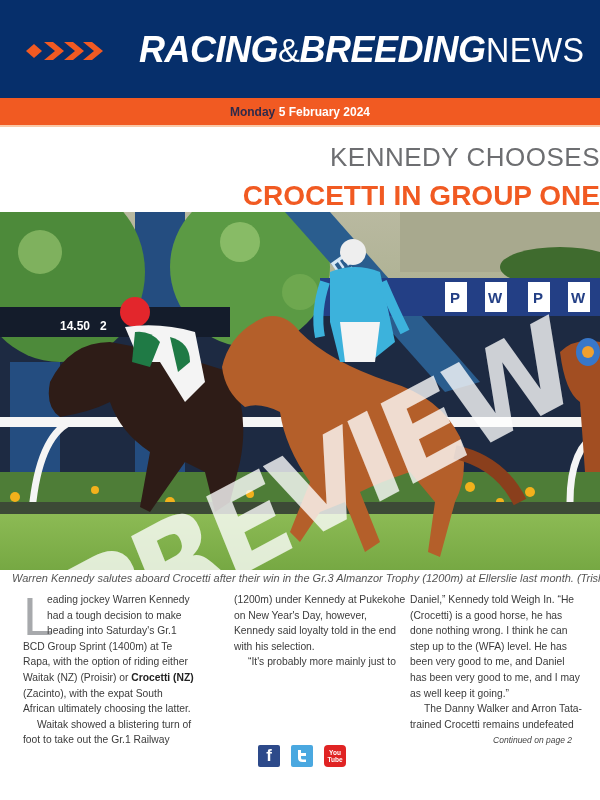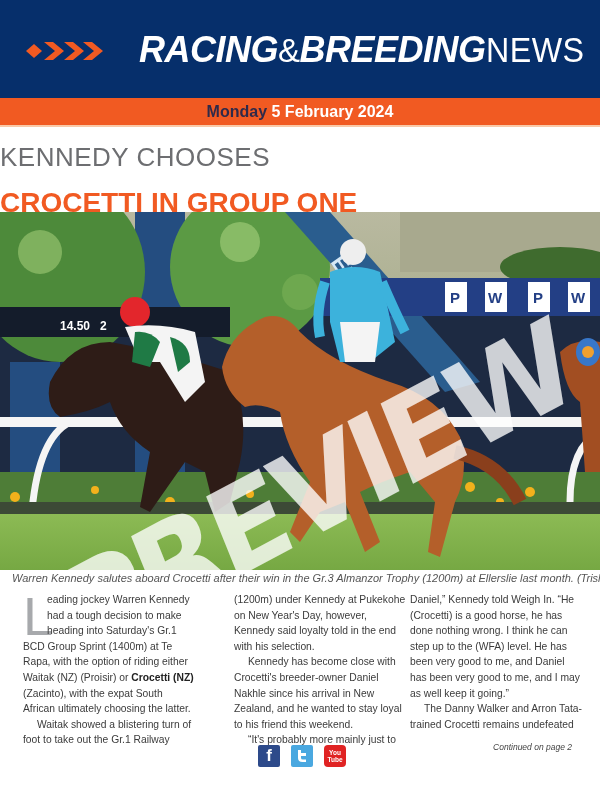--- a/index.html
+++ b/index.html
@@ -6,43 +6,43 @@
   html, body { width: 600px; height: 800px; overflow: hidden; background: #ffffff; }
   body { font-family: "Liberation Sans", "DejaVu Sans", sans-serif; position: relative; }
 
   .masthead { position: absolute; left: 0; top: 0; width: 600px; height: 98px; background: #062f6b; }
   .chevrons { position: absolute; left: 26px; top: 39px; width: 80px; height: 24px; }
   .brand { position: absolute; left: 113px; top: 28px; height: 44px; line-height: 44px; white-space: nowrap; color: #ffffff; font-size: 36px; letter-spacing: -0.5px; margin-left: 26px; }
   .brand .bold { font-weight: bold; font-style: italic; }
   .brand .amp { font-weight: normal; font-style: normal; font-size: 33px; }
   .brand .light { font-weight: normal; font-style: normal; font-size: 35px; letter-spacing: 0.5px; transform: scaleX(0.92); display: inline-block; transform-origin: left; }
 
-  .dateband { position: absolute; left: 0; top: 98px; width: 600px; height: 29px; background: #f15a22; border-bottom: 2px solid #f9c9a8; text-align: center; line-height: 28px; font-size: 16px; font-weight: bold; }
+  .dateband { position: absolute; left: 0; top: 98px; width: 600px; height: 29px; background: #f15a22; border-bottom: 2px solid #f9c9a8; text-align: center; line-height: 28px; font-size: 12px; font-weight: bold; }
   .dateband .day { color: #2f2a4a; }
   .dateband .rest { color: #ffffff; }
 
-  .headline { position: absolute; left: 0; top: 141px; width: 600px; text-align: left; }
+  .headline { position: absolute; left: 0; top: 141px; width: 600px; text-align: right; }
   .headline .l1 { color: #6d6e71; font-size: 26px; letter-spacing: 0.5px; line-height: 32px; }
-  .headline .l2 { color: #f15a22; font-size: 28px; font-weight: bold; line-height: 34px; margin-top: 13px; }
+  .headline .l2 { color: #f15a22; font-size: 28px; font-weight: bold; line-height: 34px; margin-top: 6px; }
 
   .photo { position: absolute; left: 0; top: 212px; width: 600px; height: 358px; overflow: hidden; background: #7fae4a; }
   .photo svg { display: block; }
 
   .caption { position: absolute; left: 12px; top: 572px; width: 580px; font-size: 11px; font-style: italic; color: #555555; white-space: nowrap; }
 
   .cols { position: absolute; left: 23px; top: 592px; width: 560px; height: 140px; }
   .col { position: absolute; top: 0; width: 172px; font-size: 10.3px; line-height: 15.6px; color: #3b3b3b; }
   .col p { margin: 0; }
   .col .ind { text-indent: 14px; }
   .col1 { left: 0; }
   .col2 { left: 193px; margin-left: 18px; }
   .col3 { left: 387px; }
   .dropcap { float: left; font-size: 54px; line-height: 44px; color: #a7a9ac; margin: 2px 6px 0 0; font-weight: normal; width: 18px; }
   .col b { color: #222; }
-  .continued { display: block; text-align: right; font-style: italic; font-size: 8.5px; color: #444; margin-top: 8px; padding-right: 10px; }
+  .continued { display: block; text-align: right; font-style: italic; font-size: 8.5px; color: #444; margin-top: 1px; padding-right: 10px; }
 
   .social { position: absolute; top: 745px; left: 258px; height: 22px; display: flex; gap: 11px; }
   .soc { width: 22px; height: 22px; border-radius: 2px; display: flex; align-items: center; justify-content: center; color: #fff; font-weight: bold; }
   .soc.fb { background: #2d4a8a; font-size: 17px; font-family: "Liberation Sans", sans-serif; }
   .soc.tw { background: #4aa8e0; font-size: 15px; }
   .soc.yt { background: #e02323; flex-direction: column; font-size: 6.5px; line-height: 7px; border-radius: 4px; }
 
   .footer { position: absolute; left: 0; top: 757px; width: 600px; height: 43px; background: #a6a7aa; z-index: -1; }
   .site { position: absolute; left: 0; top: 769px; width: 600px; text-align: center; color: #ffffff; font-size: 17px; font-style: italic; letter-spacing: 0.3px; }
 </style>
@@ -166,21 +166,20 @@
 
 <article class="cols">
   <div class="col col1">
     <p>
       <span class="dropcap">L</span><span>eading jockey Warren Kennedy had a tough decision to make heading into Saturday's Gr.1 BCD Group Sprint (1400m) at Te Rapa, with the option of riding either Waitak (NZ) (Proisir) or </span><b>Crocetti (NZ)</b><span> (Zacinto), with the expat South African ultimately choosing the latter.</span>
     </p>
     <p class="ind">Waitak showed a blistering turn of foot to take out the Gr.1 Railway</p>
   </div>
   <div class="col col2">
     <p>(1200m) under Kennedy at Pukekohe on New Year's Day, however, Kennedy said loyalty told in the end with his selection.</p>
-    <p class="ind">Kennedy has become close with Crocetti's breeder-owner Daniel Nakhle since his arrival in New Zealand, and he wanted to stay loyal to his friend this weekend.</p>
     <p class="ind">“It's probably more mainly just to</p>
   </div>
   <div class="col col3">
     <p>Daniel,” Kennedy told Weigh In. “He (Crocetti) is a good horse, he has done nothing wrong. I think he can step up to the (WFA) level. He has been very good to me, and Daniel has been very good to me, and I may as well keep it going.”</p>
     <p class="ind">The Danny Walker and Arron Tata-trained Crocetti remains undefeated</p>
     <span class="continued">Continued on  page  2</span>
   </div>
 </article>
 
 <div class="footer"></div>

